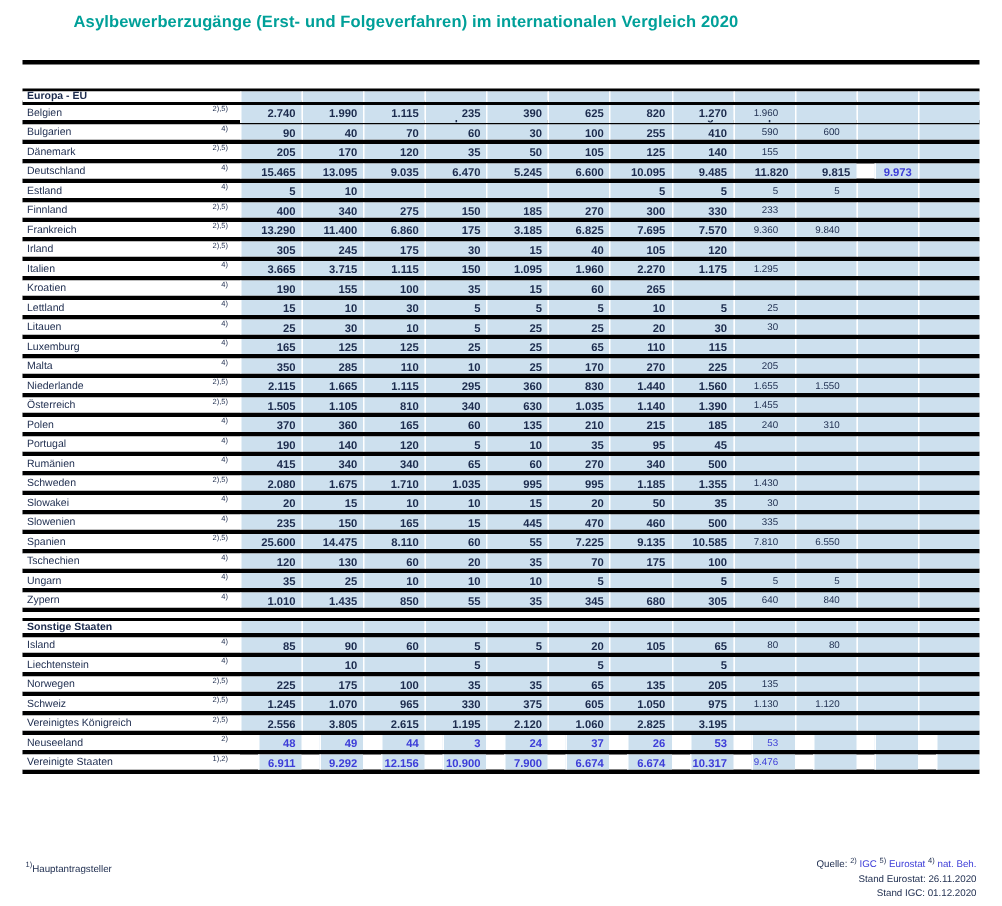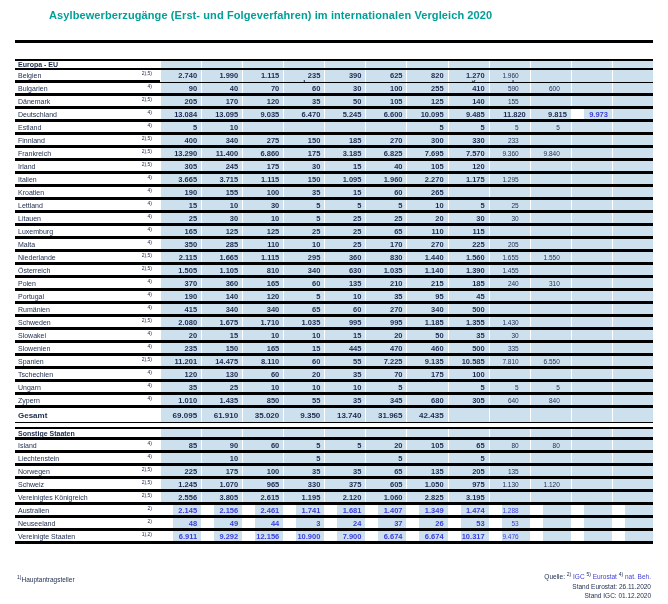--- a/index.html
+++ b/index.html
@@ -175,21 +175,21 @@
           <div class="cell small">155</div>
           <div class="cell"></div>
           <div class="cell"></div>
           <div class="cell"></div>
         </div>
         <div class="row">
           <div class="name-cell">
             <span class="cname">Deutschland</span>
             <span class="marker">4)</span>
           </div>
-          <div class="cell">13.084</div>
+          <div class="cell">15.465</div>
           <div class="cell">13.095</div>
           <div class="cell">9.035</div>
           <div class="cell">6.470</div>
           <div class="cell">5.245</div>
           <div class="cell">6.600</div>
           <div class="cell">10.095</div>
           <div class="cell">9.485</div>
           <div class="cell">11.820</div>
           <div class="cell">9.815</div>
           <div class="cell blue">9.973</div>
@@ -517,21 +517,21 @@
           <div class="cell small">335</div>
           <div class="cell"></div>
           <div class="cell"></div>
           <div class="cell"></div>
         </div>
         <div class="row">
           <div class="name-cell">
             <span class="cname">Spanien</span>
             <span class="marker">2),5)</span>
           </div>
-          <div class="cell">11.201</div>
+          <div class="cell">25.600</div>
           <div class="cell">14.475</div>
           <div class="cell">8.110</div>
           <div class="cell">60</div>
           <div class="cell">55</div>
           <div class="cell">7.225</div>
           <div class="cell">9.135</div>
           <div class="cell">10.585</div>
           <div class="cell small">7.810</div>
           <div class="cell small">6.550</div>
           <div class="cell"></div>
@@ -581,37 +581,20 @@
           <div class="cell">1.010</div>
           <div class="cell">1.435</div>
           <div class="cell">850</div>
           <div class="cell">55</div>
           <div class="cell">35</div>
           <div class="cell">345</div>
           <div class="cell">680</div>
           <div class="cell">305</div>
           <div class="cell small">640</div>
           <div class="cell small">840</div>
-          <div class="cell"></div>
-          <div class="cell"></div>
-        </div>
-        <div class="row total">
-          <div class="name-cell">
-            <span class="cname">Gesamt</span>
-          </div>
-          <div class="cell">69.095</div>
-          <div class="cell">61.910</div>
-          <div class="cell">35.020</div>
-          <div class="cell">9.350</div>
-          <div class="cell">13.740</div>
-          <div class="cell">31.965</div>
-          <div class="cell">42.435</div>
-          <div class="cell"></div>
-          <div class="cell"></div>
-          <div class="cell"></div>
           <div class="cell"></div>
           <div class="cell"></div>
         </div>
         <div class="gap"></div>
         <div class="row section2">
           <div class="name-cell">
             <span class="cname">Sonstige Staaten</span>
           </div>
           <div class="cell"></div>
           <div class="cell"></div>
@@ -708,38 +691,20 @@
           <div class="cell">2.615</div>
           <div class="cell">1.195</div>
           <div class="cell">2.120</div>
           <div class="cell">1.060</div>
           <div class="cell">2.825</div>
           <div class="cell">3.195</div>
           <div class="cell"></div>
           <div class="cell"></div>
           <div class="cell"></div>
           <div class="cell"></div>
-        </div>
-        <div class="row">
-          <div class="name-cell">
-            <span class="cname">Australien</span>
-            <span class="marker">2)</span>
-          </div>
-          <div class="cell blue">2.145</div>
-          <div class="cell blue">2.156</div>
-          <div class="cell blue">2.461</div>
-          <div class="cell blue">1.741</div>
-          <div class="cell blue">1.681</div>
-          <div class="cell blue">1.407</div>
-          <div class="cell blue">1.349</div>
-          <div class="cell blue">1.474</div>
-          <div class="cell small blue">1.288</div>
-          <div class="cell blue"></div>
-          <div class="cell blue"></div>
-          <div class="cell blue"></div>
         </div>
         <div class="row">
           <div class="name-cell">
             <span class="cname">Neuseeland</span>
             <span class="marker">2)</span>
           </div>
           <div class="cell blue">48</div>
           <div class="cell blue">49</div>
           <div class="cell blue">44</div>
           <div class="cell blue">3</div>

